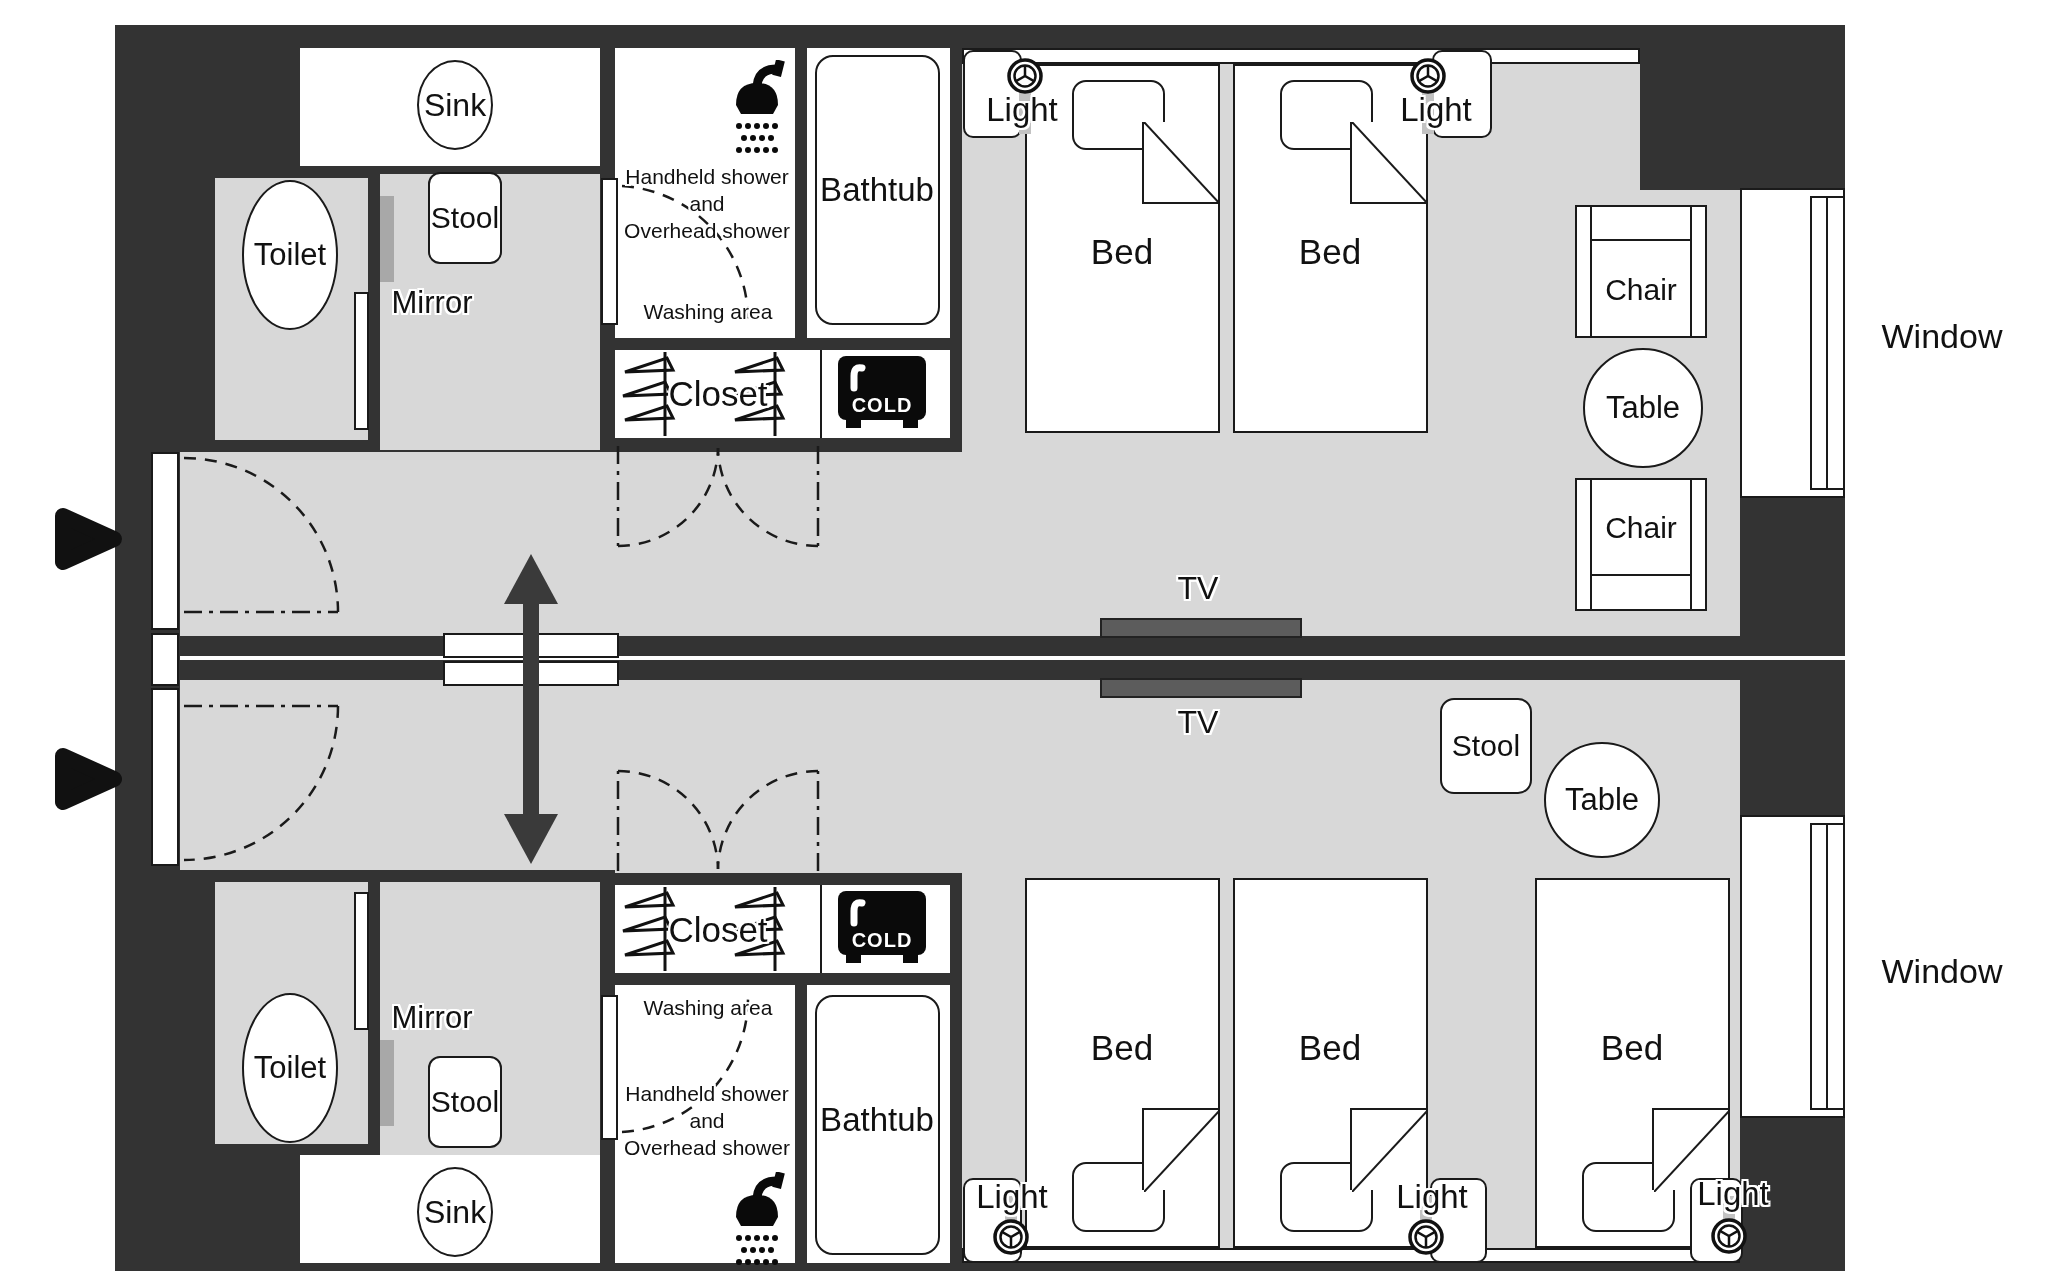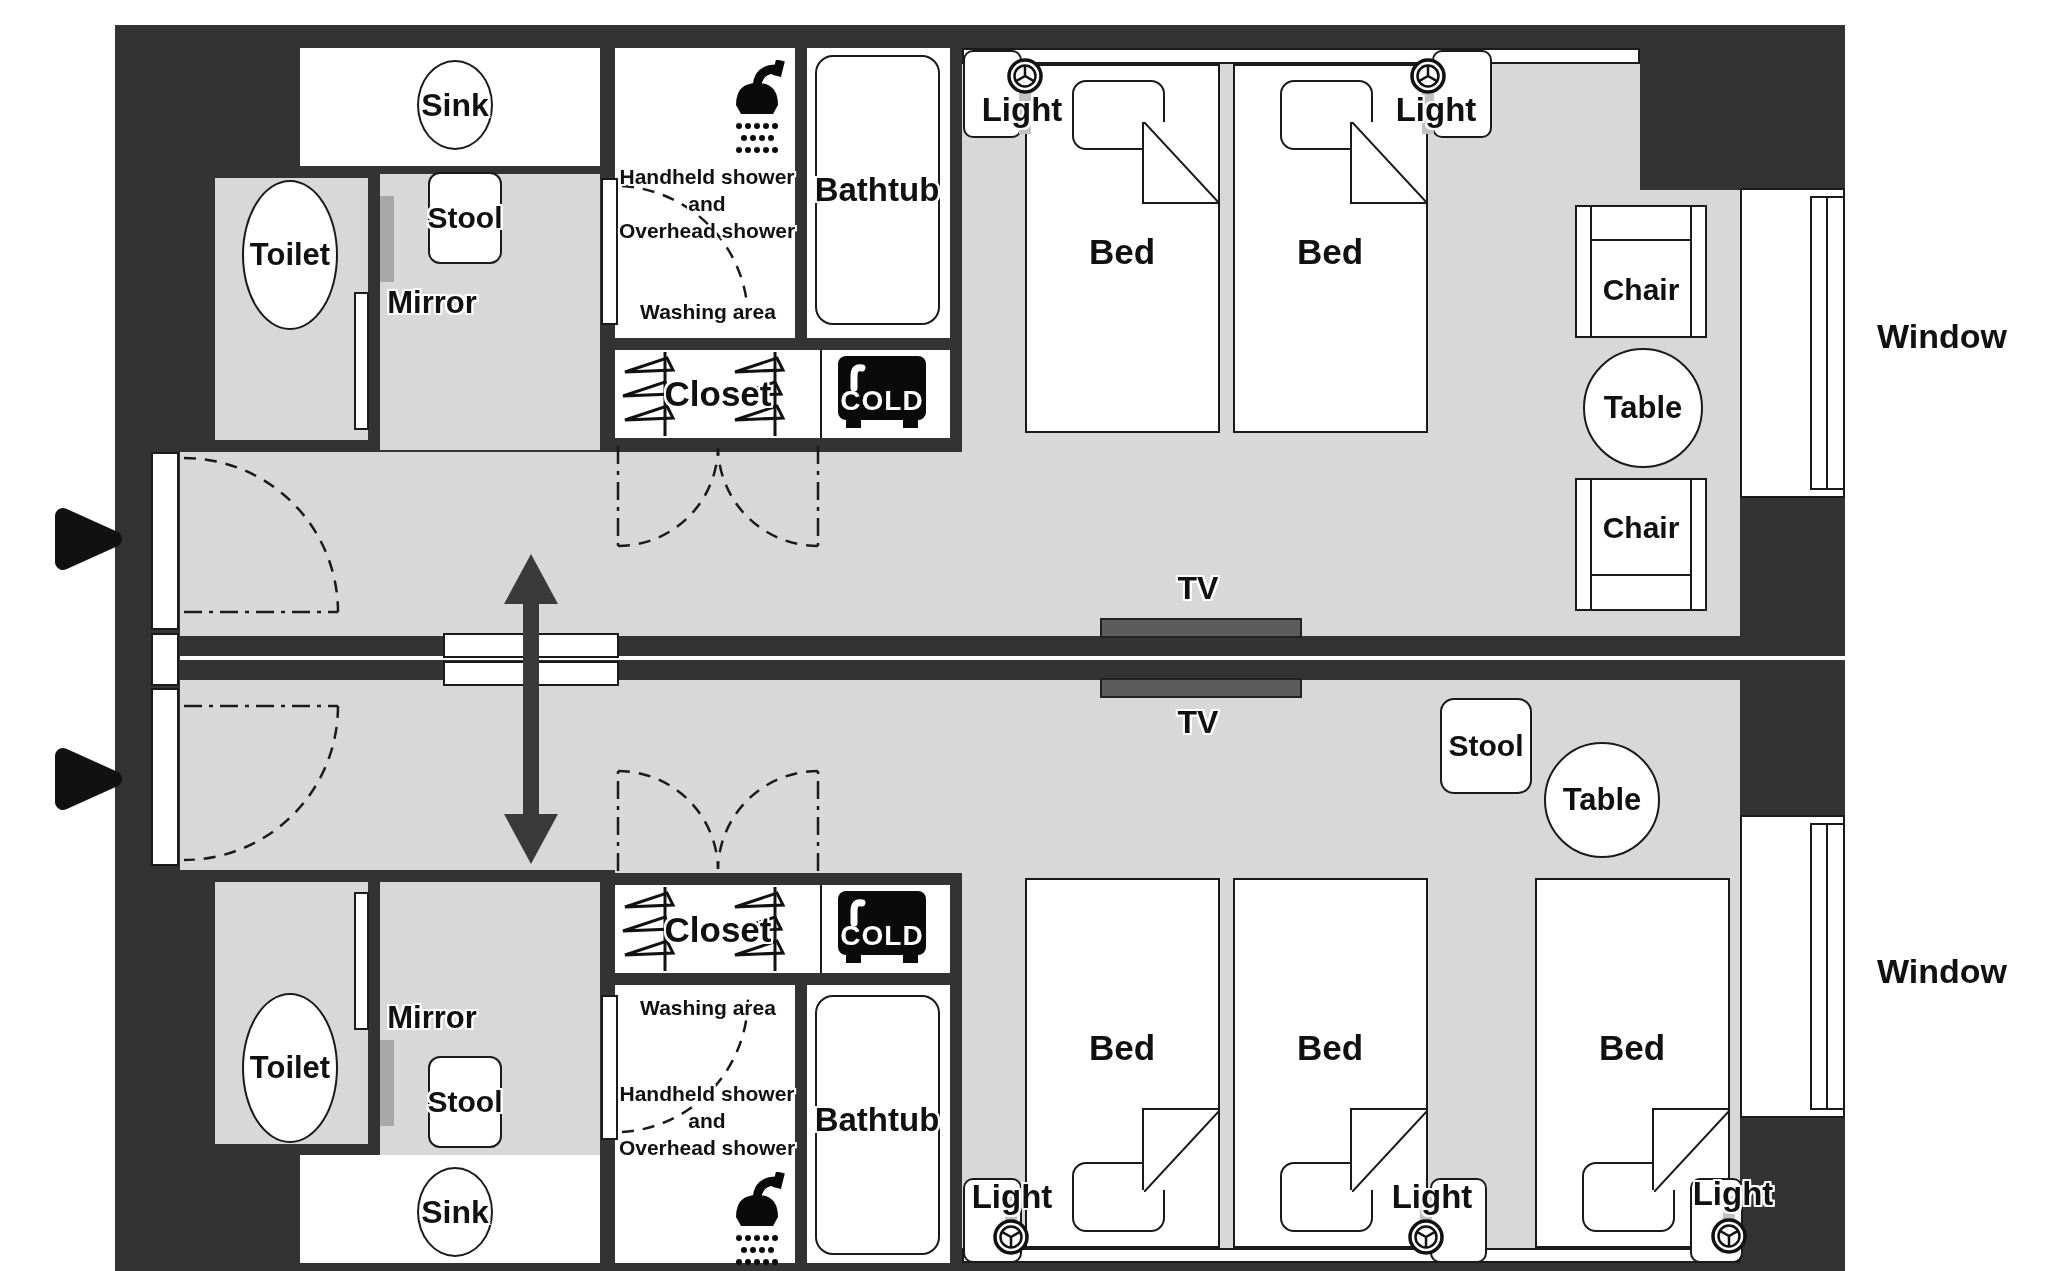--- a/index.html
+++ b/index.html
@@ -6,28 +6,28 @@
   #canvas{position:relative;width:2048px;height:1271px;background:#fff;overflow:hidden;
           font-family:"Liberation Sans",sans-serif;color:#111;}
   .abs{position:absolute;}
   .wall{position:absolute;background:#333333;}
   .floor{position:absolute;background:#d8d8d8;}
   .white{position:absolute;background:#ffffff;}
   .gray{position:absolute;background:#d8d8d8;}
   .b{border:2.5px solid #1a1a1a;box-sizing:border-box;}
   .b2{border:2px solid #1a1a1a;box-sizing:border-box;}
   .rr{border-radius:12px;}
-  .lbl{position:absolute;transform:translate(-50%,-50%);white-space:nowrap;font-weight:700;
+  .lbl{position:absolute;transform:translate(-50%,-50%);white-space:nowrap;font-weight:400;
        text-shadow:-2px -2px 0 #fff,2px -2px 0 #fff,-2px 2px 0 #fff,2px 2px 0 #fff,
                     0 -2px 0 #fff,0 2px 0 #fff,-2px 0 0 #fff,2px 0 0 #fff;}
   .nohalo{text-shadow:none;}
   .ell{position:absolute;background:#fff;border:2.5px solid #1a1a1a;border-radius:50%;box-sizing:border-box;}
   .fridge{position:absolute;background:#0a0a0a;border-radius:8px;}
   .fridge .cold{position:absolute;left:50%;bottom:3px;transform:translateX(-50%);
-       color:#fff;font-weight:bold;font-size:28px;letter-spacing:1px;}
+       color:#fff;font-weight:bold;font-size:20px;letter-spacing:1px;}
   .foot{position:absolute;background:#0a0a0a;width:15px;height:9px;bottom:-8px;}
   .tv{position:absolute;background:#5c5c5c;border:2px solid #222;box-sizing:border-box;}
   .mirror{position:absolute;background:#a8a8a8;}
   .stem{position:absolute;background:#c2c2c2;}
   svg{display:block;}
 </style>
 </head>
 <body>
 
 <div id="canvas">

